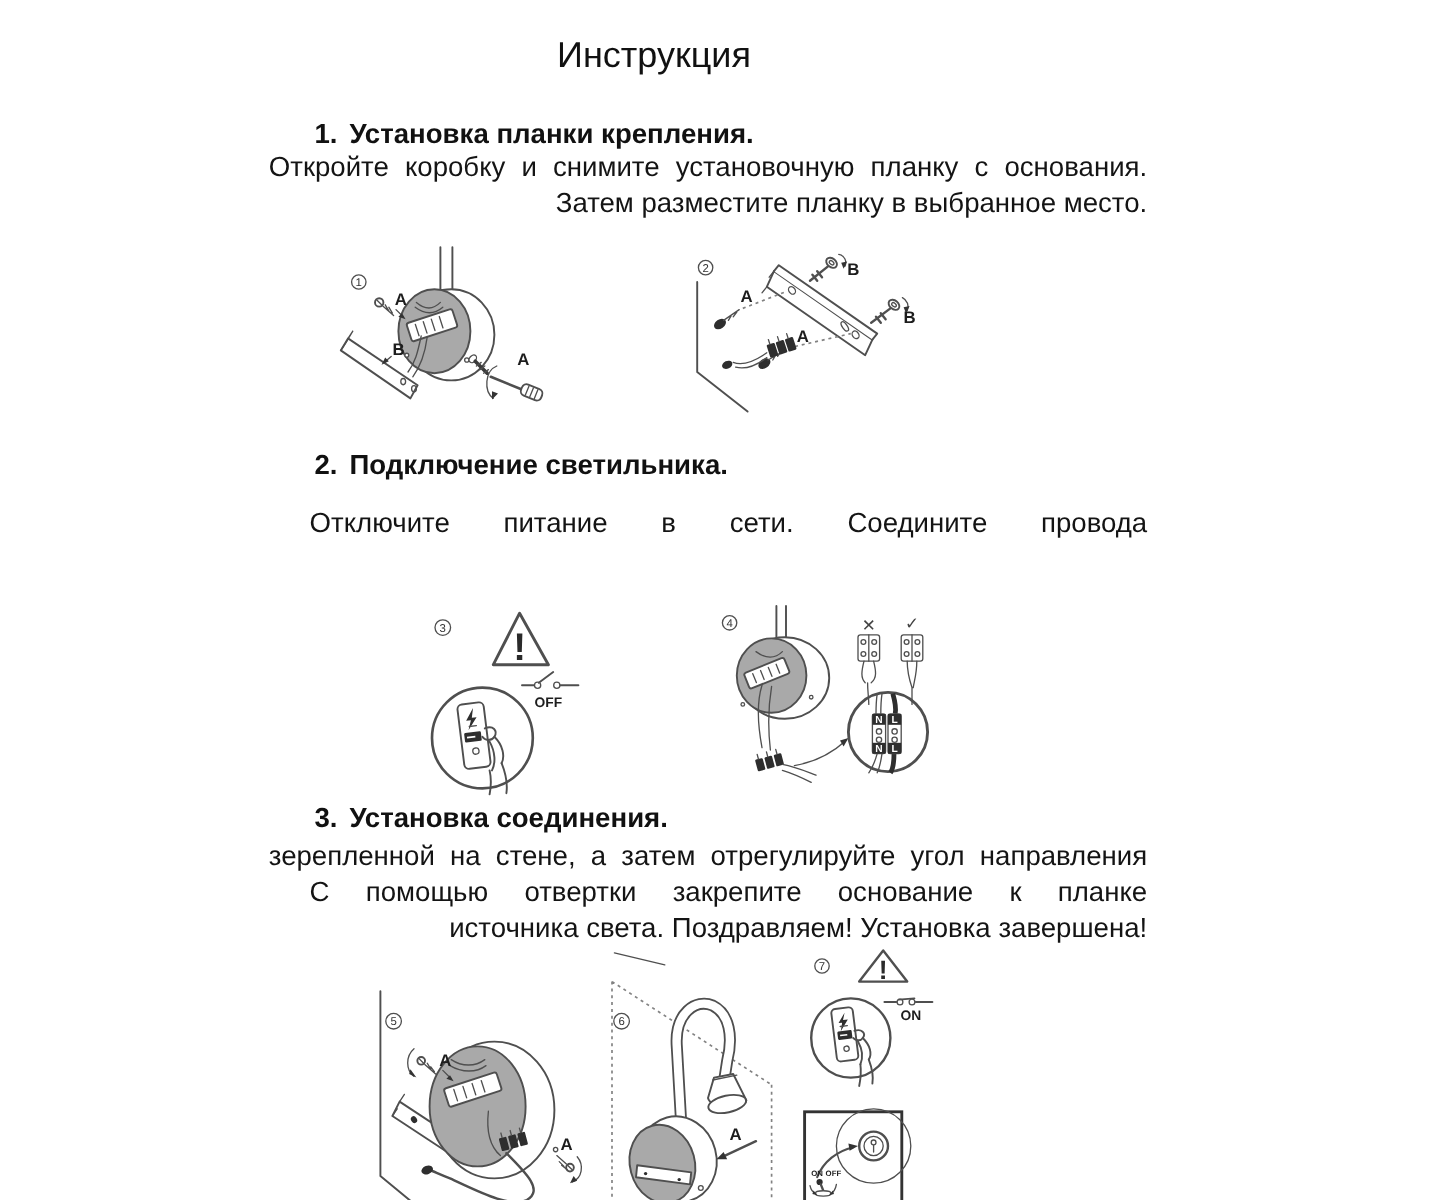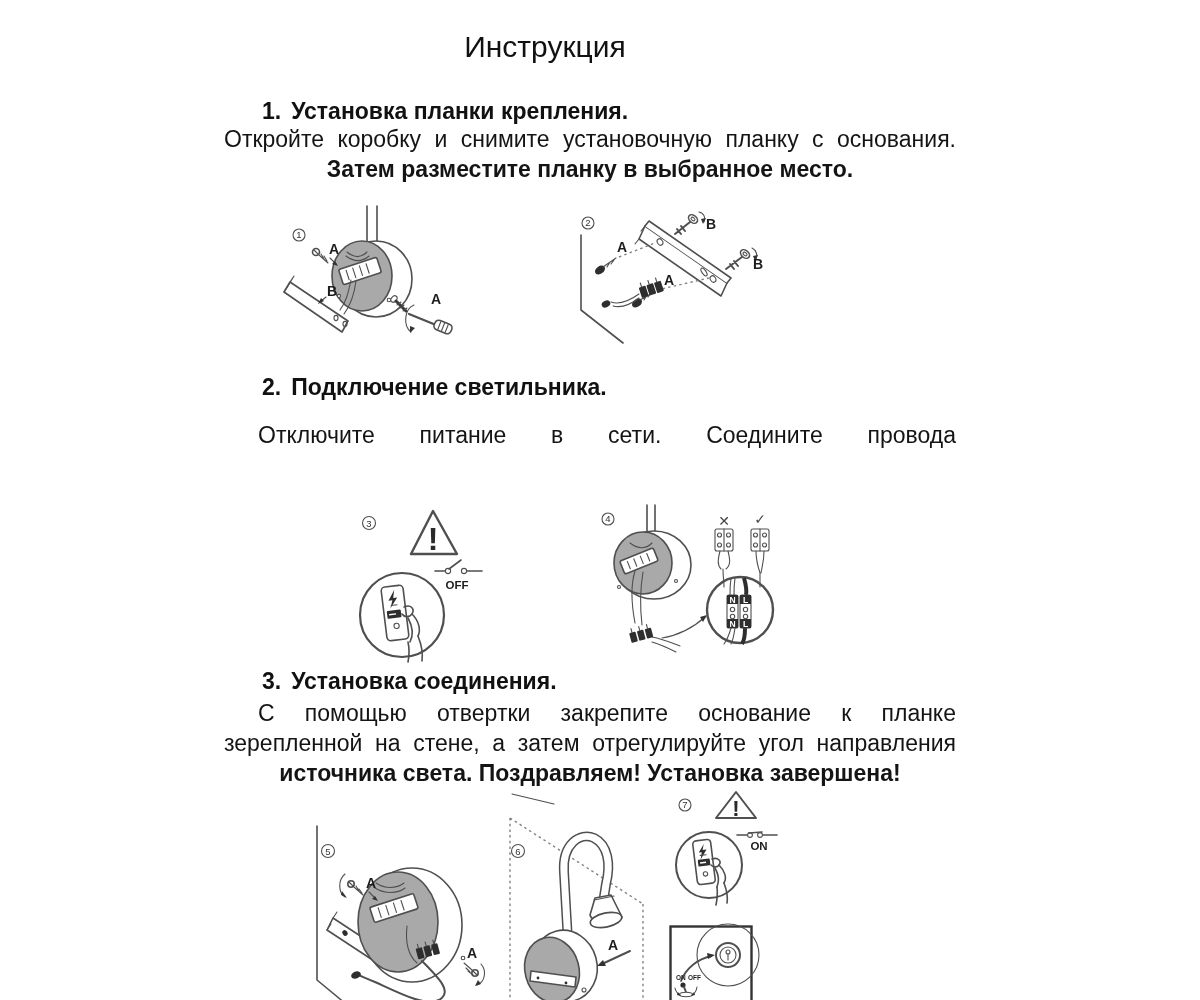--- a/index.html
+++ b/index.html
@@ -4,21 +4,21 @@
 <style>
   html,body{margin:0;padding:0;background:#fff;}
   #page{position:relative;width:1200px;height:1000px;background:#ffffff;overflow:hidden;
         font-family:"Liberation Sans",sans-serif;color:#1a1a1a;margin-top:18px;}
   .abs{position:absolute;}
   #doc-title{left:225px;top:10px;width:640px;text-align:center;font-size:30px;line-height:38px;color:#111;}
   .sec-heading{left:262px;font-size:23px;line-height:30px;font-weight:bold;color:#111;text-align:center;}
   .sec-heading .num{display:inline-block;margin-right:10px;}
   .body-block{left:224px;width:732px;font-size:23px;line-height:30px;color:#141414;}
   .jline{text-align:justify;text-align-last:justify;}
-  .lline{text-align:center;font-weight:bold;}
+  .lline{text-align:right;}
   .indent{text-indent:34px;}
   svg.fig{position:absolute;overflow:visible;font-family:"Liberation Sans",sans-serif;}
   .ln{stroke:#4f4f4f;fill:none;stroke-width:1.6;stroke-linecap:round;stroke-linejoin:round;}
   .thin{stroke-width:1.1;}
   .wht{fill:#ffffff;}
   .shade{fill:#a9a9a9;}
   .dark{fill:#2e2e2e;stroke:none;}
   .dash{stroke-dasharray:2.5 3.2;stroke:#828282;stroke-width:1.4;fill:none;}
   .arrhead{fill:#333;stroke:none;}
   text.lbl{fill:#1d1d1d;font-size:14px;font-weight:bold;}
@@ -267,22 +267,22 @@
         <circle cx="157.5" cy="104.5" r="2.2" class="ln thin"></circle>
       <circle cx="144.5" cy="111.5" r="2.2" class="ln thin"></circle>
         <circle cx="157.5" cy="111.5" r="2.2" class="ln thin"></circle>
     </g>
   </svg>
 
   <div class="abs sec-heading" style="top:648px">
     <span class="num">3.</span><span>Установка соединения.</span>
   </div>
   <div class="abs body-block" style="top:680px">
+    <div class="jline">зерепленной на стене, а затем отрегулируйте угол направления</div>
     <div class="jline indent">С помощью отвертки закрепите основание к планке</div>
-    <div class="jline">зерепленной на стене, а затем отрегулируйте угол направления</div>
     <div class="lline">источника света. Поздравляем! Установка завершена!</div>
   </div>
 
   <svg class="fig" style="left:287px;top:778px" width="215" height="222" viewBox="0 0 215 222">
     <g>
       <circle cx="41" cy="55" r="6.5" class="ln thin"></circle>
       <text x="41" y="58.5" class="circ-num">5</text>
     </g>
     <g>
       <path d="M30,30 L30,184 L76,222" class="ln"></path>

